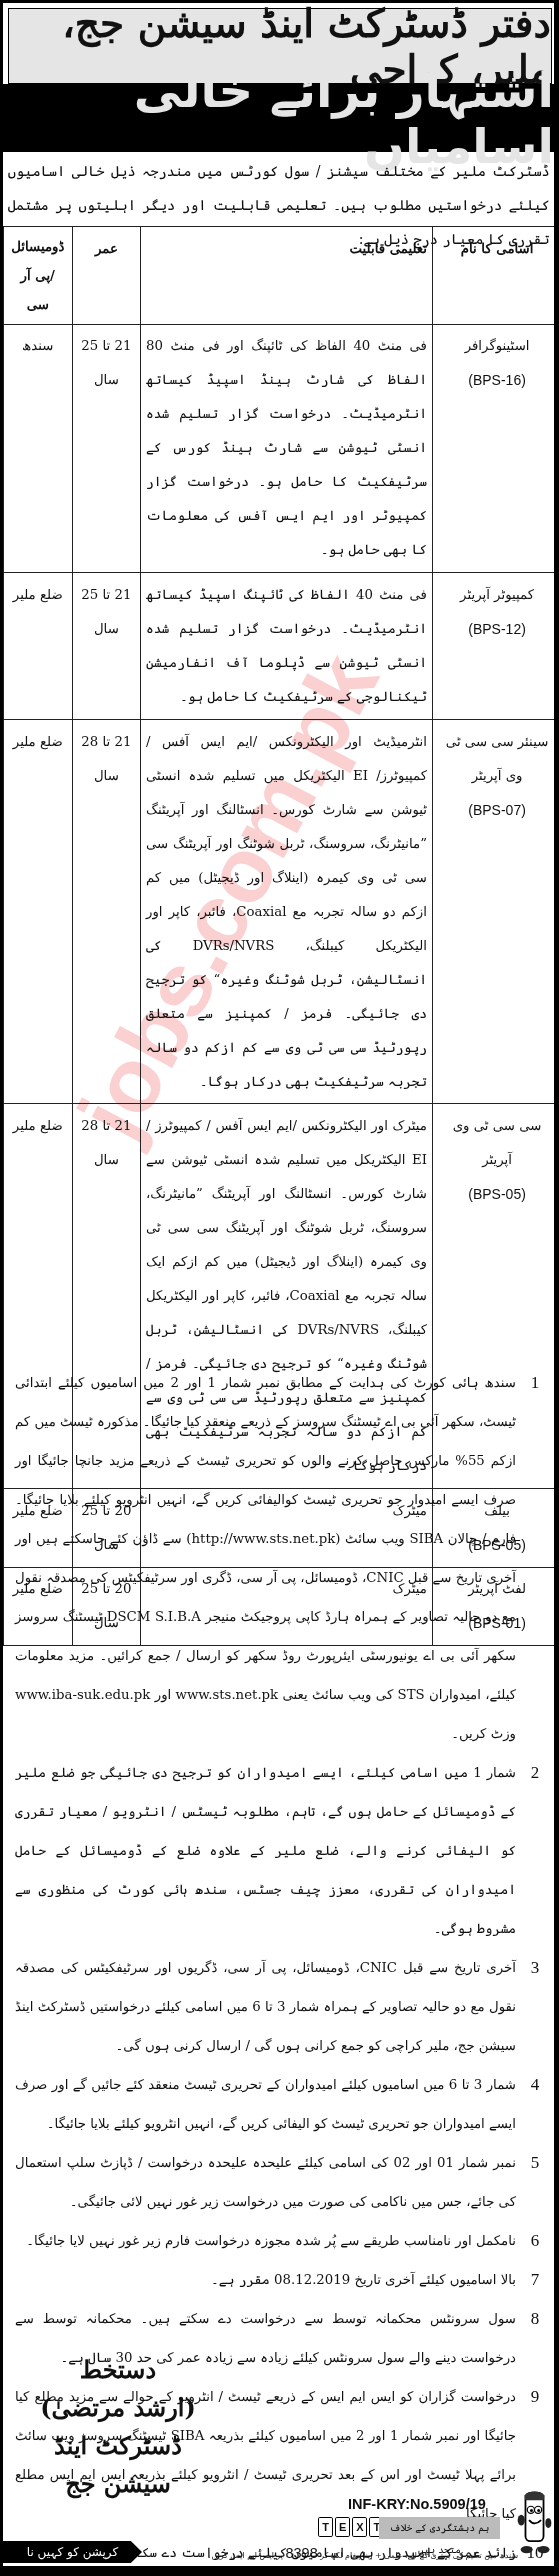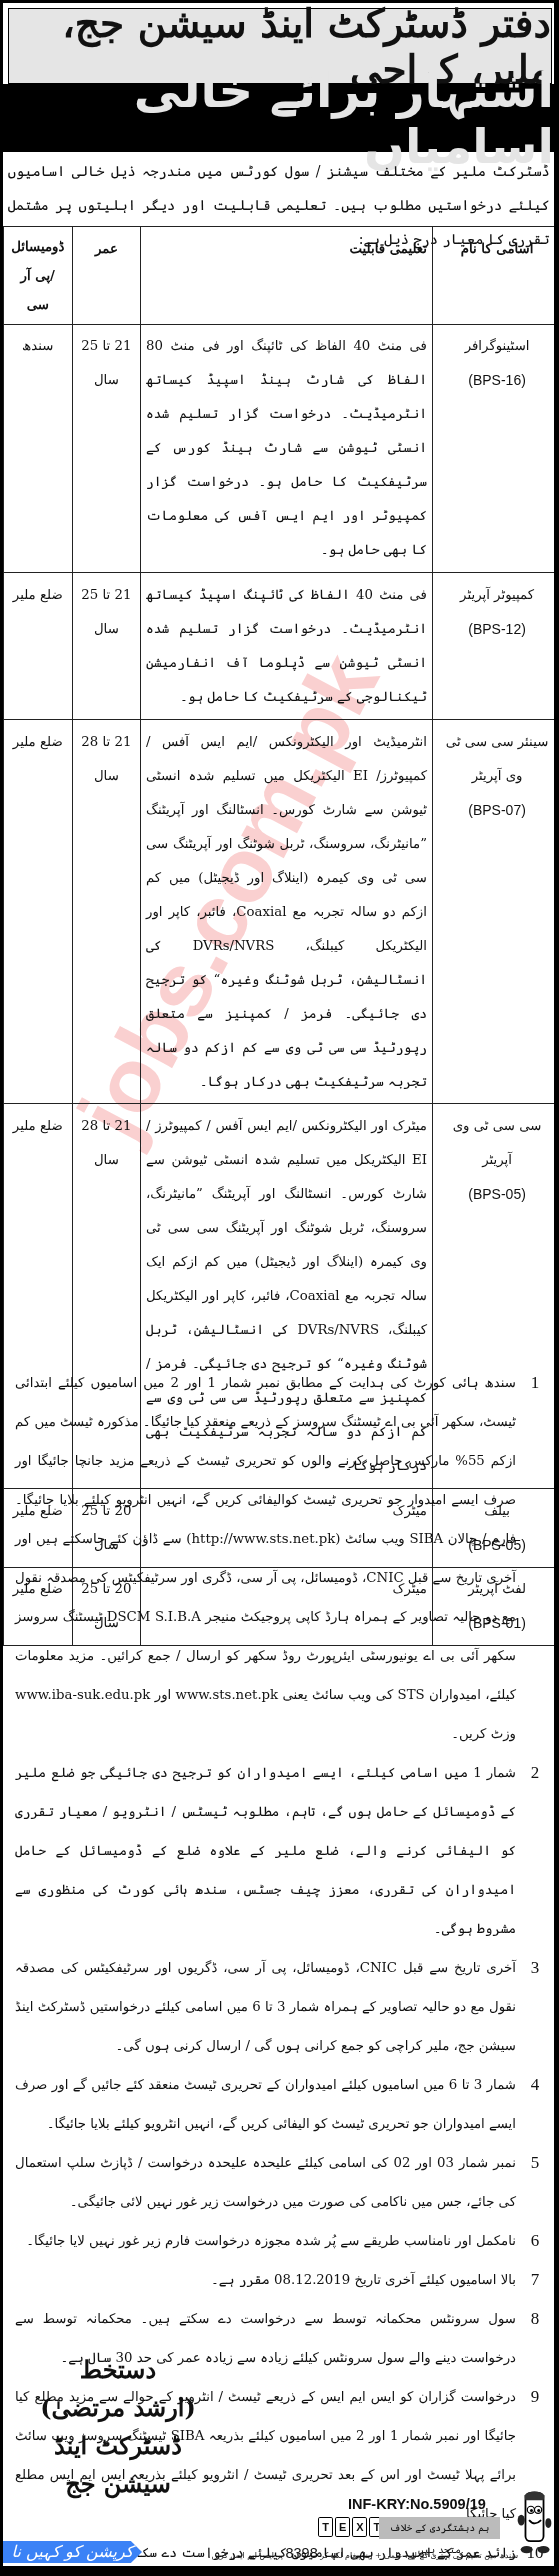--- a/index.html
+++ b/index.html
@@ -23,21 +23,21 @@
   .note .num{width:38px;flex:0 0 38px;text-align:center;font-family:"Liberation Serif",serif;font-size:17px;}
   .note .txt{flex:1;padding-left:12px;text-align:justify;}
   .signature{position:absolute;left:36px;top:2348px;width:158px;text-align:center;direction:rtl;font-family:"DejaVu Serif",serif;font-weight:bold;}
   .signature div{font-size:24px;line-height:38px;}
   .ref{position:absolute;left:345px;top:2493px;font-family:"Liberation Sans",sans-serif;font-weight:bold;font-size:14.5px;}
   .slogan-box{position:absolute;left:376px;top:2514px;width:121px;height:22px;background:#bbb;direction:rtl;font-family:"DejaVu Serif",serif;font-size:9.7px;line-height:22px;text-align:center;}
   .text-tiles{position:absolute;left:315px;top:2514px;display:flex;gap:1.8px;}
   .text-tiles span{display:inline-block;width:13.3px;height:18px;border:1.2px solid #000;border-radius:1.8px;font-family:"Liberation Sans",sans-serif;font-weight:bold;font-size:11px;text-align:center;line-height:18px;}
   .sms-line{position:absolute;left:236px;top:2541px;width:279px;direction:rtl;font-family:"DejaVu Serif",serif;font-size:7.9px;line-height:18px;white-space:nowrap;}
   .sms-line .code{font-family:"Liberation Sans",sans-serif;font-size:14.5px;letter-spacing:7.3px;direction:ltr;unicode-bidi:embed;}
-  .corruption{position:absolute;left:0;top:2538px;width:139px;height:22px;background:#3b82f6;color:#fff;direction:rtl;text-align:center;font-family:"DejaVu Sans",sans-serif;font-size:16px;line-height:22px;clip-path:polygon(0 0,92% 0,100% 50%,92% 100%,0 100%);font-style:italic;}
+  .corruption{position:absolute;left:0;top:2538px;width:139px;height:22px;background:#000000;color:#fff;direction:rtl;text-align:center;font-family:"DejaVu Sans",sans-serif;font-size:12px;line-height:22px;clip-path:polygon(0 0,92% 0,100% 50%,92% 100%,0 100%);}
   .mascot{position:absolute;left:514px;top:2484px;width:35px;height:71px;}
   .bottom-rule{position:absolute;left:0;top:2563px;width:551px;height:4.8px;background:#000;}
   .watermark{position:absolute;left:55px;top:618px;width:545px;font-family:"Liberation Sans",sans-serif;font-weight:bold;font-size:91px;color:rgba(240,120,120,0.35);transform:rotate(-62deg);transform-origin:0 0;translate:0 485px;pointer-events:none;white-space:nowrap;}
 </style>
 </head>
 <body>
 
 <div class="page">
 
   <div class="watermark">jobs.com.pk</div>
@@ -138,21 +138,21 @@
     <div class="note">
       <span class="num">3</span>
       <span class="txt">آخری تاریخ سے قبل CNIC، ڈومیسائل، پی آر سی، ڈگریوں اور سرٹیفکیٹس کی مصدقہ نقول مع دو حالیہ تصاویر کے ہمراہ شمار 3 تا 6 میں اسامی کیلئے درخواستیں ڈسٹرکٹ اینڈ سیشن جج، ملیر کراچی کو جمع کرانی ہوں گی / ارسال کرنی ہوں گی۔</span>
     </div>
     <div class="note">
       <span class="num">4</span>
       <span class="txt">شمار 3 تا 6 میں اسامیوں کیلئے امیدواران کے تحریری ٹیسٹ منعقد کئے جائیں گے اور صرف ایسے امیدواران جو تحریری ٹیسٹ کو الیفائی کریں گے، انہیں انٹرویو کیلئے بلایا جائیگا۔</span>
     </div>
     <div class="note">
       <span class="num">5</span>
-      <span class="txt">نمبر شمار 03 اور 02 کی اسامی کیلئے علیحدہ علیحدہ درخواست / ڈپازٹ سلپ استعمال کی جائے، جس میں ناکامی کی صورت میں درخواست زیر غور نہیں لائی جائیگی۔</span>
+      <span class="txt">نمبر شمار 01 اور 02 کی اسامی کیلئے علیحدہ علیحدہ درخواست / ڈپازٹ سلپ استعمال کی جائے، جس میں ناکامی کی صورت میں درخواست زیر غور نہیں لائی جائیگی۔</span>
     </div>
     <div class="note">
       <span class="num">6</span>
       <span class="txt">نامکمل اور نامناسب طریقے سے پُر شدہ مجوزہ درخواست فارم زیر غور نہیں لایا جائیگا۔</span>
     </div>
     <div class="note">
       <span class="num">7</span>
       <span class="txt">بالا اسامیوں کیلئے آخری تاریخ 08.12.2019 مقرر ہے۔</span>
     </div>
     <div class="note">

